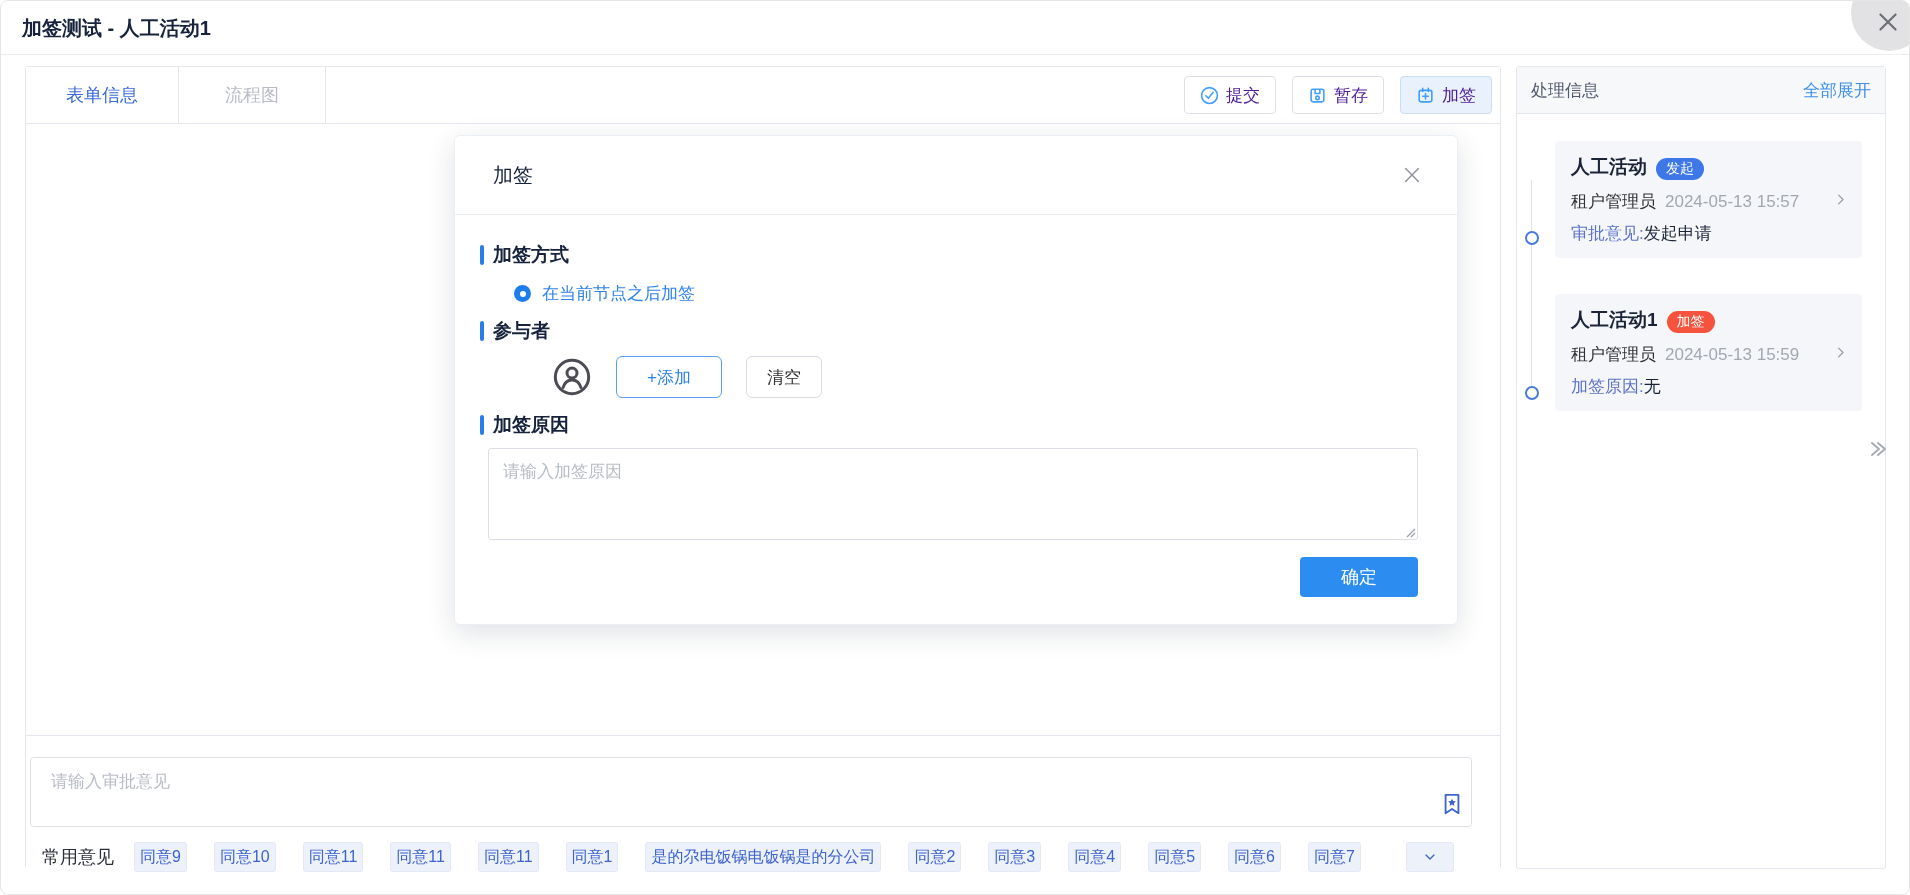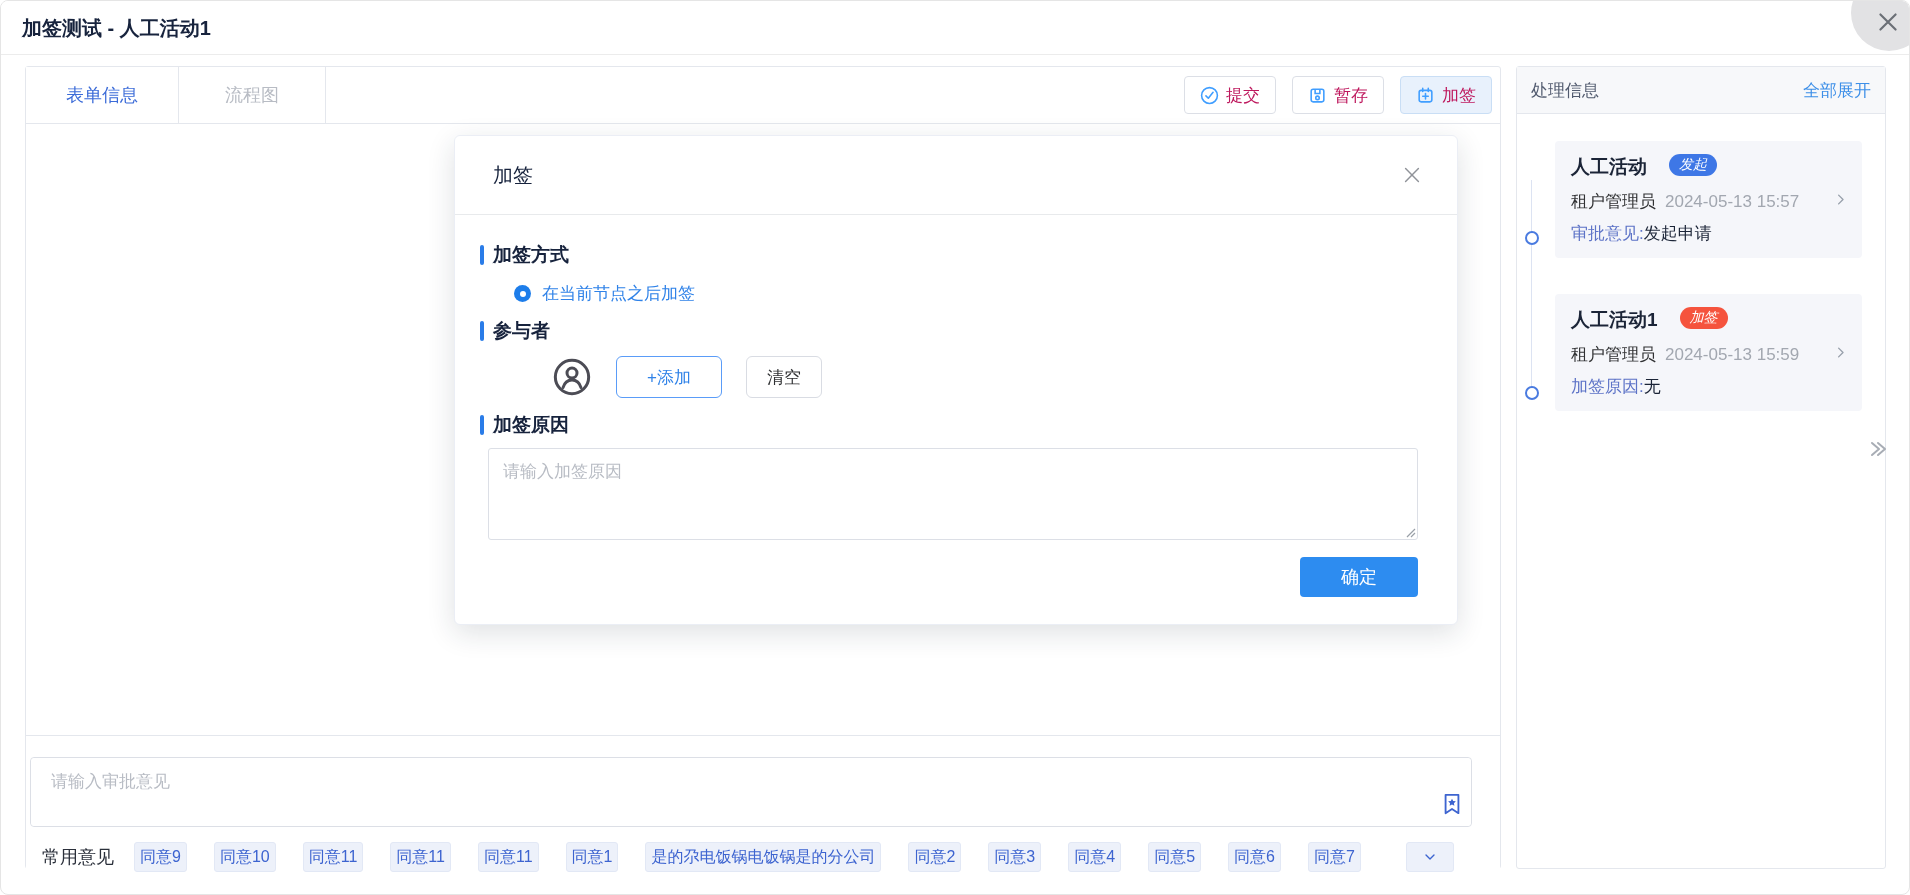--- a/index.html
+++ b/index.html
@@ -23,21 +23,21 @@
   .tabrow { position:relative; height:57px; border-bottom:1px solid #e4e7ed;
     display:flex; align-items:stretch; }
   .tab { width:153px; display:flex; align-items:center; justify-content:center;
     font-size:18px; border-right:1px solid #e4e7ed; cursor:pointer; background:#fff; }
   .tab.active { color:#3b6bd8; }
   .tab.inactive { color:#b8bcc4; width:147px; }
   .toolbar { margin-left:auto; display:flex; align-items:center; gap:16px;
     padding-right:8px; }
   .tbtn { height:38px; padding:0 15px; display:flex; align-items:center; gap:7px;
     background:#fff; border:1px solid #dcdfe6; border-radius:4px; font-size:17px;
-    color:#be185d; cursor:pointer; }
+    color:#4c1d95; cursor:pointer; }
   .tbtn.active { background:#e8f1fc; border-color:#c9def5; }
 
   
   .comment-area { position:absolute; left:0; top:668px; width:100%; height:134px;
     border-top:1px solid #e4e7ed; background:#fff; }
   .comment-box { position:absolute; left:4px; top:21px; width:1442px; height:70px;
     border:1px solid #dcdfe6; border-radius:4px; }
   .comment-box textarea { width:100%; height:100%; border:none; outline:none;
     resize:none; font-size:17px; color:#303133; padding:12px 40px 12px 20px;
     font-family:inherit; border-radius:4px; }
@@ -61,24 +61,24 @@
     display:flex; align-items:center; padding:0 14px; }
   .panel-head .ptitle { font-size:17px; color:#515a6e; }
   .panel-head .expand { margin-left:auto; font-size:17px; color:#3d8fe8; cursor:pointer; }
   .timeline { position:relative; }
   .tl-line { position:absolute; left:14px; top:39px; width:1px; height:214px;
     background:#dce3f2; }
   .tl-dot { position:absolute; left:8px; width:14px; height:14px; border-radius:50%;
     background:#fff; border:2px solid #4a7be0; z-index:2; }
   .pcard { position:relative; margin-left:38px; width:307px; background:#f5f6fa;
     border-radius:4px; padding:13px 14px 13px 16px; cursor:pointer; }
-  .pcard .row1 { display:flex; align-items:flex-start; gap:22px; }
+  .pcard .row1 { display:flex; align-items:flex-end; gap:9px; }
   .pcard .ctitle { font-size:19px; font-weight:700; color:#1b2437; }
   .badge { height:22px; padding:0 10px; border-radius:11px; color:#fff;
-    font-size:14px; display:flex; align-items:center;font-style:italic; }
+    font-size:14px; display:flex; align-items:center; }
   .badge.blue { background:#3e77e6; }
   .badge.red { background:#f5533d; }
   .pcard .row2 { display:flex; align-items:center; margin-top:10px; font-size:17px; }
   .pcard .user { color:#303133; }
   .pcard .time { color:#a2a7b0; margin-left:9px; }
   .pcard .chev { margin-left:auto; }
   .pcard .row3 { margin-top:9px; font-size:17px; }
   .pcard .lab { color:#5d73c7; }
   .pcard .val { color:#1b2437; }
   .collapse-handle { position:absolute; left:1862px; top:433px; width:30px; height:30px;

